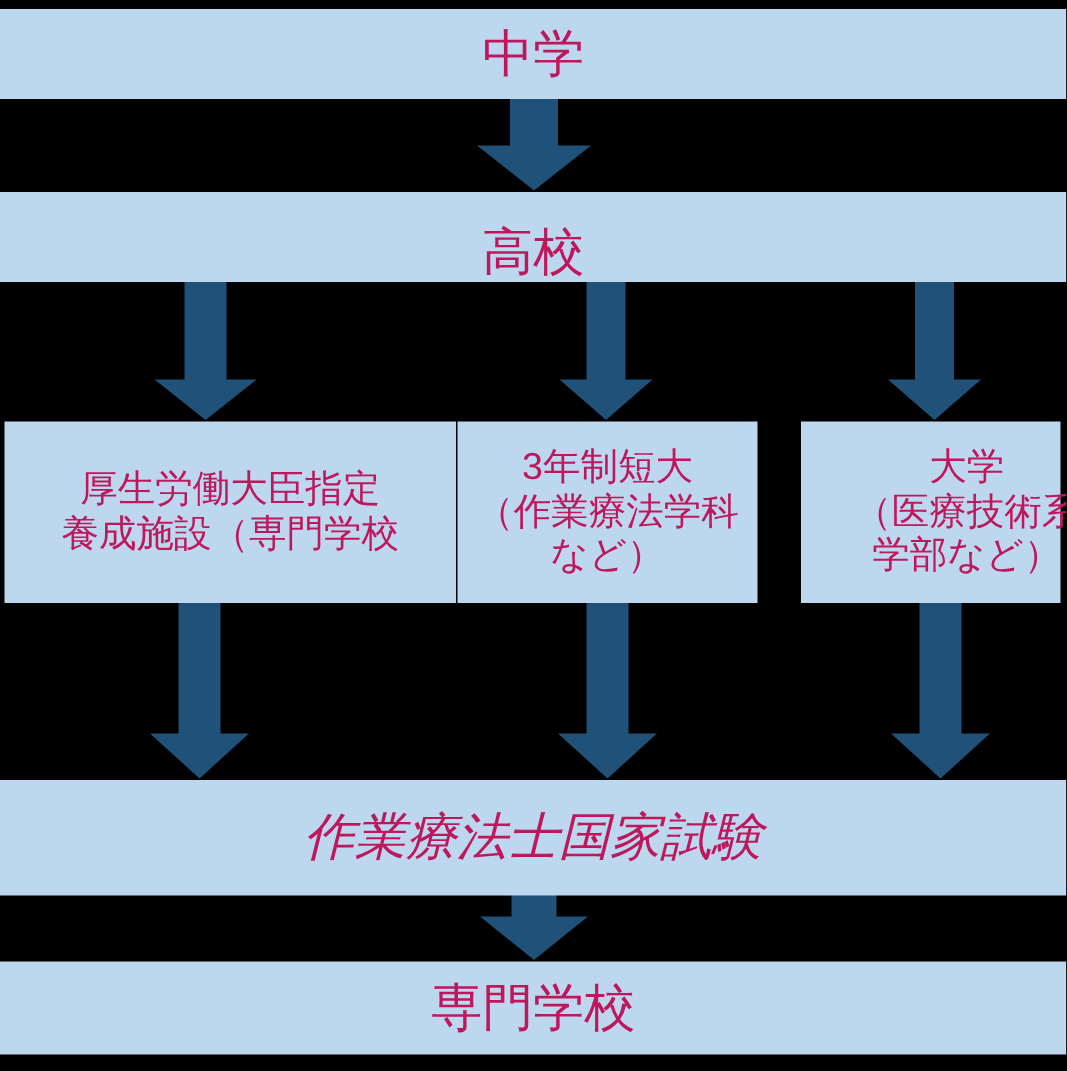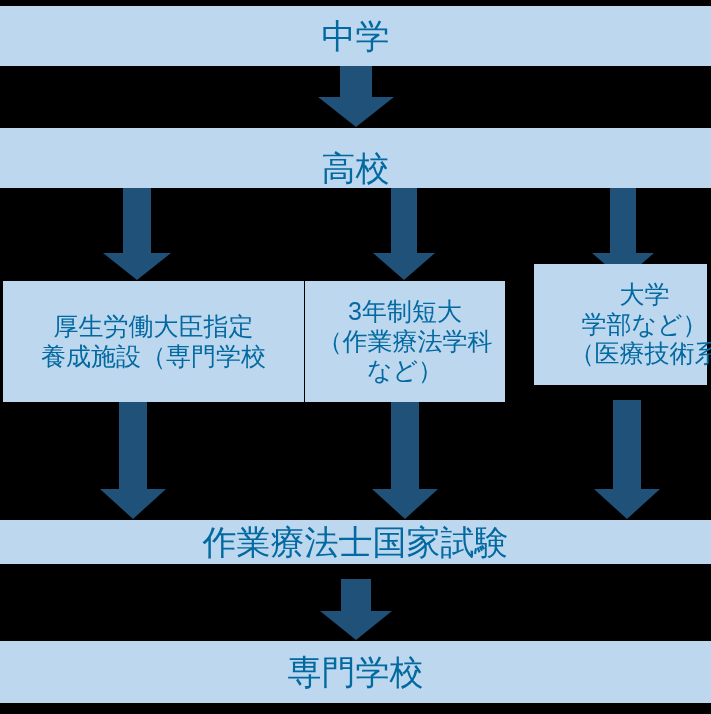--- a/index.html
+++ b/index.html
@@ -12,21 +12,21 @@
     width: 711px;
     height: 714px;
     background: #000000;
     overflow: hidden;
     font-family: "Liberation Sans", "DejaVu Sans", sans-serif;
   }
 
   .box {
     position: absolute;
     background: #bdd7ee;
-    color: #0369a1;
+    color: #be185d;
     display: flex;
     flex-direction: column;
     align-items: center;
     justify-content: center;
     text-align: center;
     line-height: 1.18;
     box-sizing: border-box;
     z-index: 3;
   }
 
@@ -36,35 +36,35 @@
   }
 
   
   .band {
     left: 0;
     width: 711px;
   }
 
   #box-junior-high { top: 6px;   height: 60px;  font-size: 34px; }
   #box-high-school { top: 128px; height: 60px;  font-size: 34px; justify-content: flex-end; }
-  #box-exam        { top: 520px; height: 44px;  font-size: 34px; }
+  #box-exam        { top: 520px; height: 77px;  font-size: 34px; font-style: italic; }
   #box-final       { top: 641px; height: 62px;  font-size: 34px; }
 
   
   #box-training-facility {
     left: 3px;  top: 281px;  width: 301px; height: 121px;
     font-size: 25px;
   }
   #box-junior-college {
     left: 305px; top: 281px; width: 200px; height: 121px;
     font-size: 25px;
     text-align: right;
   }
   #box-university {
-    left: 534px; top: 264px; width: 173px; height: 121px;
+    left: 534px; top: 281px; width: 173px; height: 121px;
     font-size: 25px;
     padding-left: 48px;
   }
 
   
   .arrow {
     position: absolute;
     z-index: 2;
   }
   .arrow .shaft {
@@ -194,22 +194,22 @@
   </div>
 
   <div class="box" id="box-junior-college">
     <span class="line">3年制短大</span>
     <span class="line">（作業療法学科</span>
     <span class="line">など）</span>
   </div>
 
   <div class="box" id="box-university">
     <span class="line">大学</span>
+    <span class="line">（医療技術系</span>
     <span class="line">学部など）</span>
-    <span class="line">（医療技術系</span>
   </div>
 
   <div class="arrow" id="arrow-training-to-exam">
     <span class="shaft"></span>
     <span class="head"></span>
   </div>
 
   <div class="arrow" id="arrow-college-to-exam">
     <span class="shaft"></span>
     <span class="head"></span>

